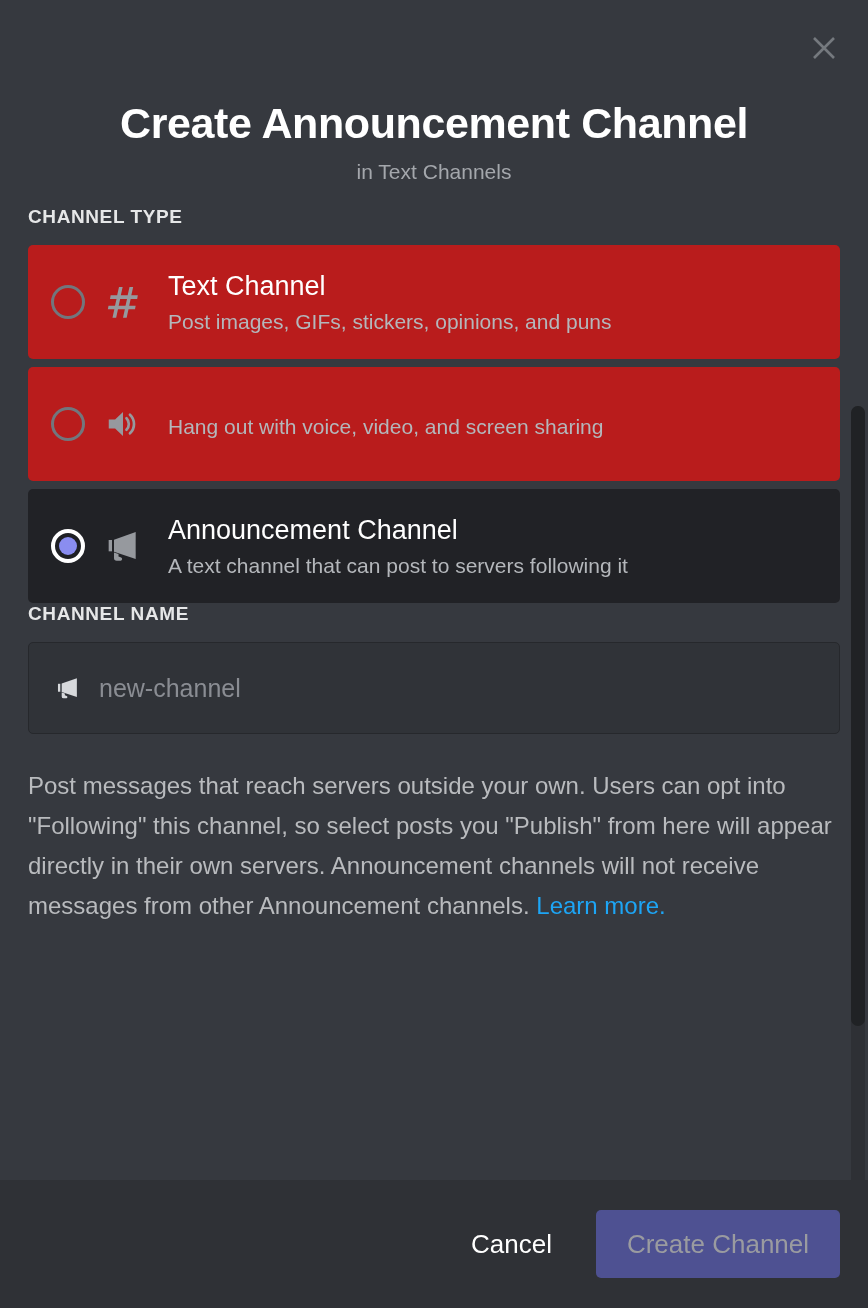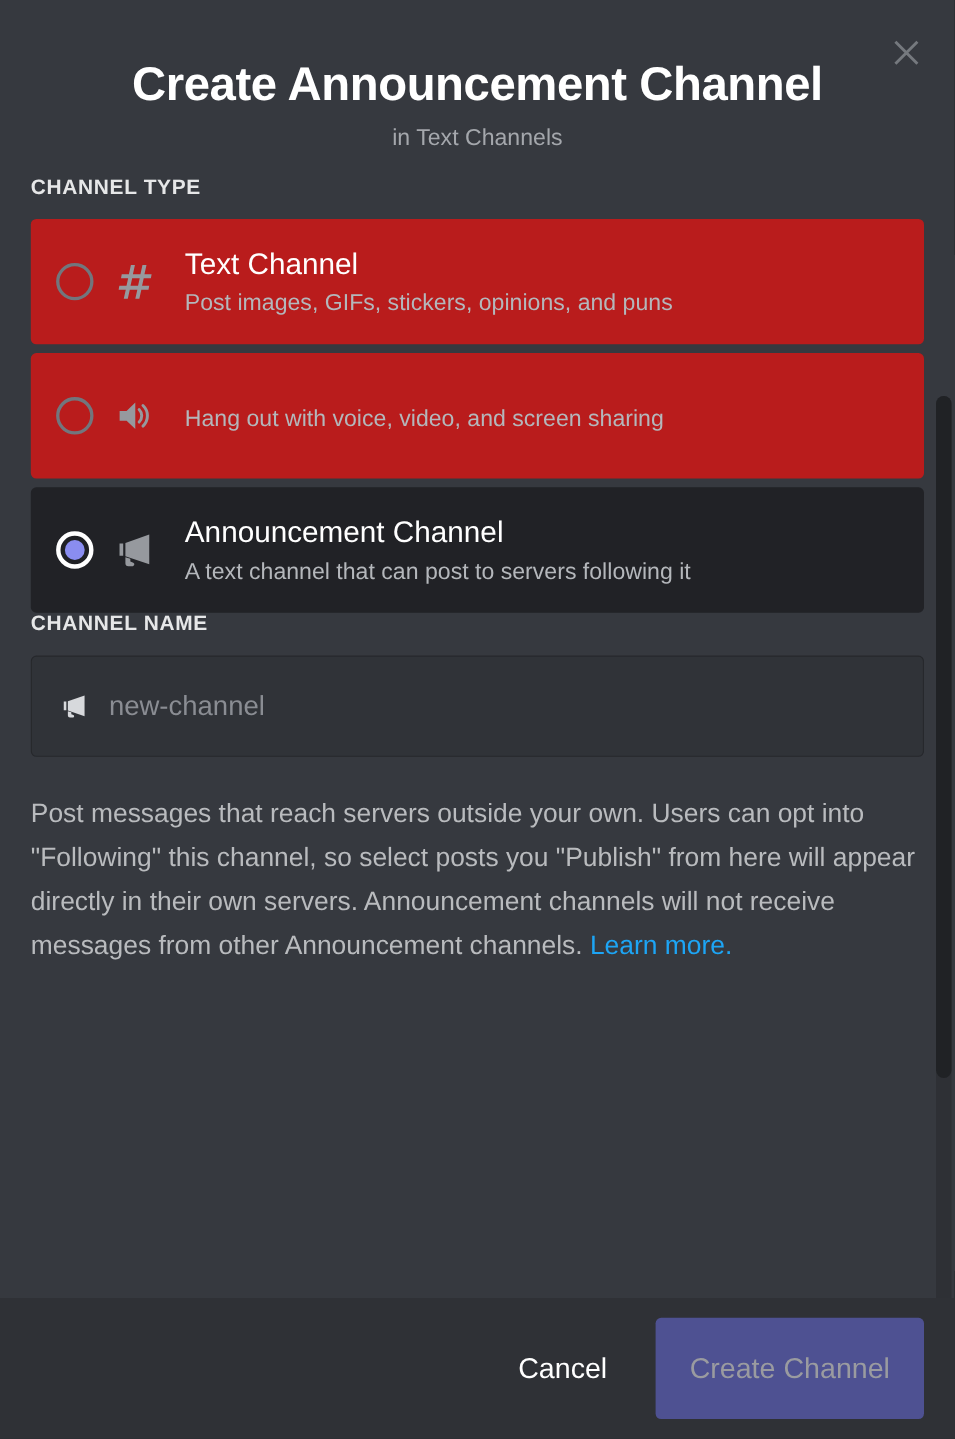--- a/index.html
+++ b/index.html
@@ -28,20 +28,21 @@
     padding: 54px 28px 22px 28px;
     flex: 0 0 auto;
     text-align: center;
   }
   .modal-title {
     font-size: 43px;
     font-weight: bold;
     color: #ffffff;
     letter-spacing: -0.4px;
     line-height: 1.08;
+    margin-top: 46px;
   }
   .modal-subtitle {
     margin-top: 14px;
     font-size: 21px;
     color: #a4a7ac;
     font-weight: 400;
   }
   .close-btn {
     position: absolute;
     top: 26px;
@@ -205,21 +206,21 @@
     cursor: pointer;
   }
   .btn-create {
     background: #4e5192;
     border: 0;
     border-radius: 5px;
     color: #9a9ba0;
     font-size: 26px;
     font-family: "Liberation Sans", sans-serif;
     padding: 0 28px;
-    height: 92px;
+    height: 68px;
     min-width: 244px;
     cursor: not-allowed;
   }
 
   
   .scroll-track {
     position: absolute;
     top: 200px;
     right: 3px;
     width: 14px;

